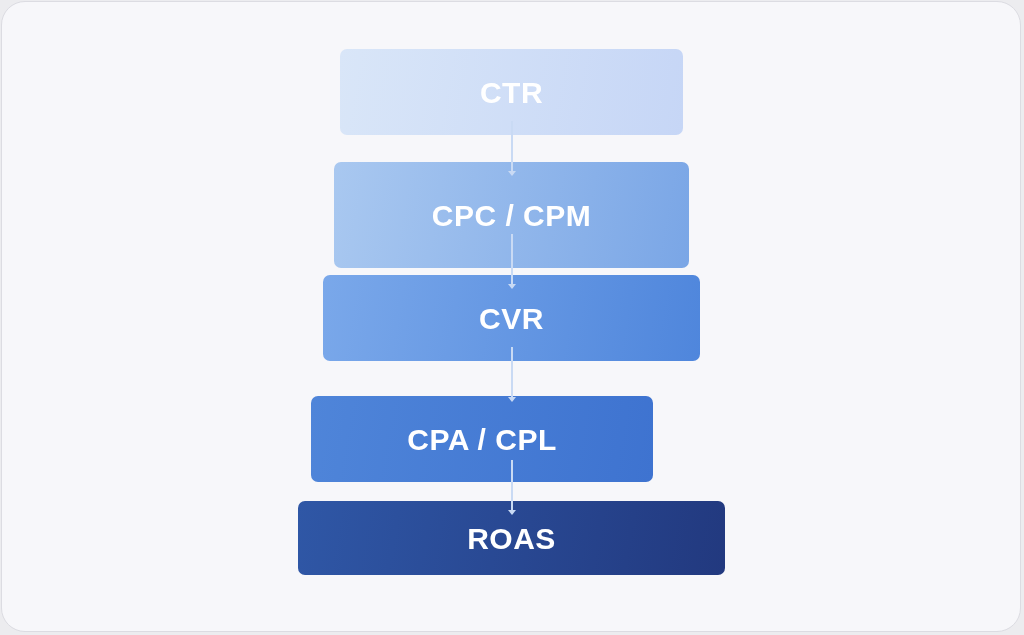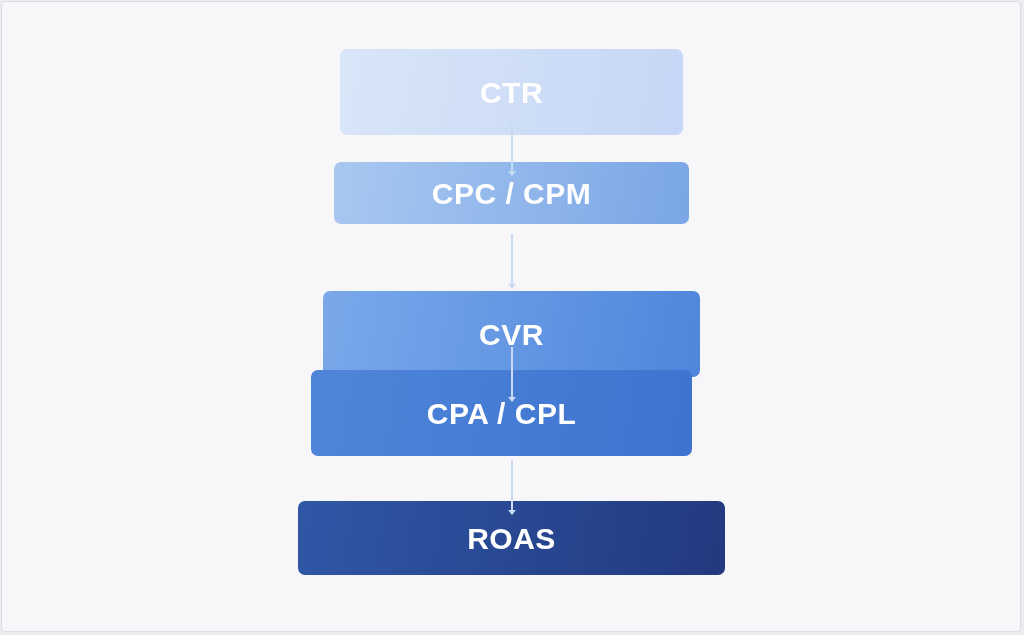--- a/index.html
+++ b/index.html
@@ -9,21 +9,21 @@
       height: 635px;
       background: #ececef;
       overflow: hidden;
     }
     .card {
       position: absolute;
       left: 1px;
       top: 1px;
       width: 1020px;
       height: 631px;
-      border-radius: 4px;
+      border-radius: 24px;
       border: 1px solid #dcdce2;
       background: #f7f7fa;
       box-sizing: border-box;
     }
     .box {
       position: absolute;
       border-radius: 7px;
       display: flex;
       align-items: center;
       justify-content: center;
@@ -58,27 +58,27 @@
     }
   </style>
 </head>
 <body>
 
 <div class="card">
   <div id="boxes">
     <div class="box" style="left: 338px; top: 47px; width: 343px; height: 86px; background: linear-gradient(100deg, rgb(217, 230, 248), rgb(198, 214, 246));">
         <span>CTR</span>
       </div>
-    <div class="box" style="left: 332px; top: 160px; width: 355px; height: 62px; background: linear-gradient(100deg, rgb(169, 200, 240), rgb(122, 166, 230));">
+    <div class="box" style="left: 332px; top: 160px; width: 355px; height: 106px; background: linear-gradient(100deg, rgb(169, 200, 240), rgb(122, 166, 230));">
         <span>CPC / CPM</span>
       </div>
-    <div class="box" style="left: 321px; top: 273px; width: 377px; height: 86px; background: linear-gradient(100deg, rgb(122, 168, 234), rgb(79, 134, 220)); margin-top: 16px;">
+    <div class="box" style="left: 321px; top: 273px; width: 377px; height: 86px; background: linear-gradient(100deg, rgb(122, 168, 234), rgb(79, 134, 220));">
         <span>CVR</span>
       </div>
-    <div class="box" style="left: 309px; top: 368px; width: 381px; height: 86px; background: linear-gradient(100deg, rgb(79, 133, 217), rgb(62, 115, 208));">
+    <div class="box" style="left: 309px; top: 394px; width: 342px; height: 86px; background: linear-gradient(100deg, rgb(79, 133, 217), rgb(62, 115, 208));">
         <span>CPA / CPL</span>
       </div>
     <div class="box" style="left: 296px; top: 499px; width: 427px; height: 74px; background: linear-gradient(100deg, rgb(47, 87, 166), rgb(34, 57, 127));">
         <span>ROAS</span>
       </div>
   </div>
   <div id="arrows">
     <div class="arrow" style="left: 510px; top: 119px; height: 55px;">
         <div class="shaft" style="height: 50px; background: rgb(201, 218, 244);"></div>
         <div class="head" style="top: 50px; border-top-color: rgb(201, 218, 244);"></div>

